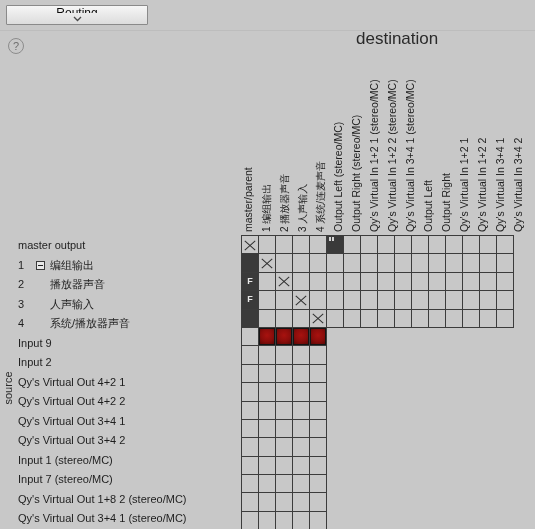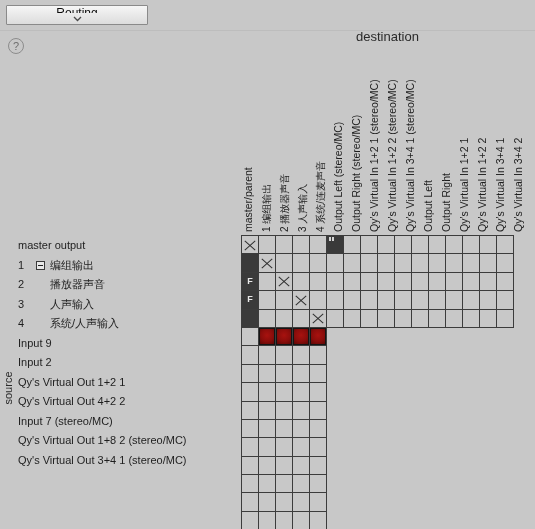--- a/index.html
+++ b/index.html
@@ -50,21 +50,21 @@
     color: #6e6e6e;
     font-size: 11px;
     line-height: 14px;
     text-align: center;
     box-sizing: border-box;
   }
   
   #destination-label {
     position: absolute;
     left: 356px; top: 29px;
-    font-size: 13px;
+    font-size: 17px;
     color: #2a2a2a;
   }
   
   #source-label {
     position: absolute;
     left: -12px; top: 382px;
     width: 40px;
     font-size: 11px;
     color: #2a2a2a;
     transform: rotate(-90deg);
@@ -290,33 +290,42 @@
       <span class="txt">播放器声音</span>
     </div>
     <div class="rowlabel cjk">
       <span class="num">3</span>
       <span class="indent"></span>
       <span class="txt">人声输入</span>
     </div>
     <div class="rowlabel cjk">
       <span class="num">4</span>
       <span class="indent"></span>
-      <span class="txt">系统/人声输入</span>
+      <span class="txt">系统/播放器声音</span>
     </div>
     <div class="rowlabel">
       <span class="txt">Input 9</span>
     </div>
     <div class="rowlabel">
       <span class="txt">Input 2</span>
     </div>
     <div class="rowlabel">
-      <span class="txt">Qy's Virtual Out 1+2 1</span>
+      <span class="txt">Qy's Virtual Out 4+2 1</span>
     </div>
     <div class="rowlabel">
       <span class="txt">Qy's Virtual Out 4+2 2</span>
+    </div>
+    <div class="rowlabel">
+      <span class="txt">Qy's Virtual Out 3+4 1</span>
+    </div>
+    <div class="rowlabel">
+      <span class="txt">Qy's Virtual Out 3+4 2</span>
+    </div>
+    <div class="rowlabel">
+      <span class="txt">Input 1 (stereo/MC)</span>
     </div>
     <div class="rowlabel">
       <span class="txt">Input 7 (stereo/MC)</span>
     </div>
     <div class="rowlabel">
       <span class="txt">Qy's Virtual Out 1+8 2 (stereo/MC)</span>
     </div>
     <div class="rowlabel">
       <span class="txt">Qy's Virtual Out 3+4 1 (stereo/MC)</span>
     </div>

